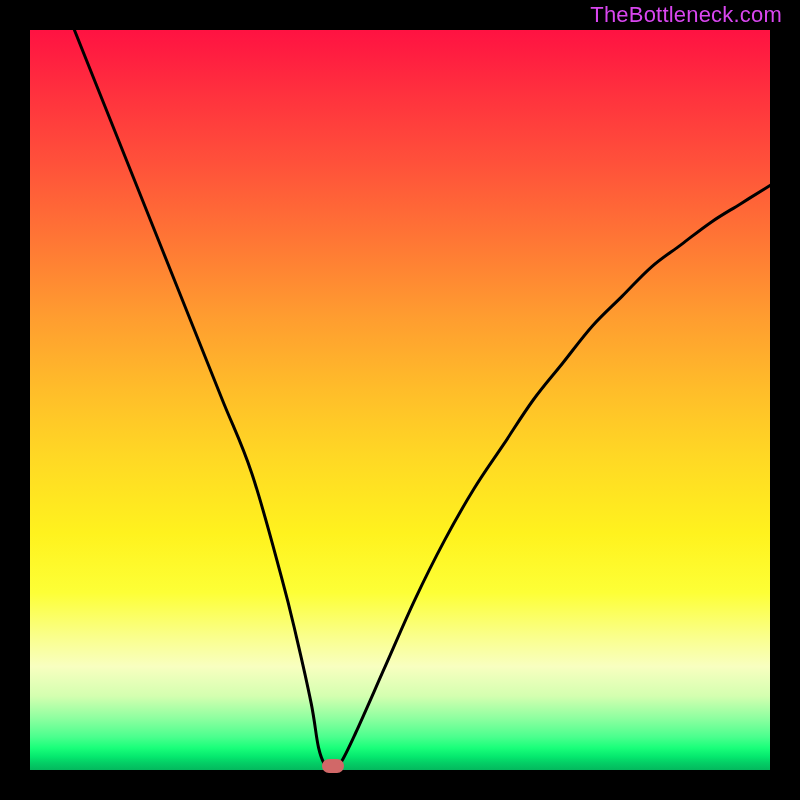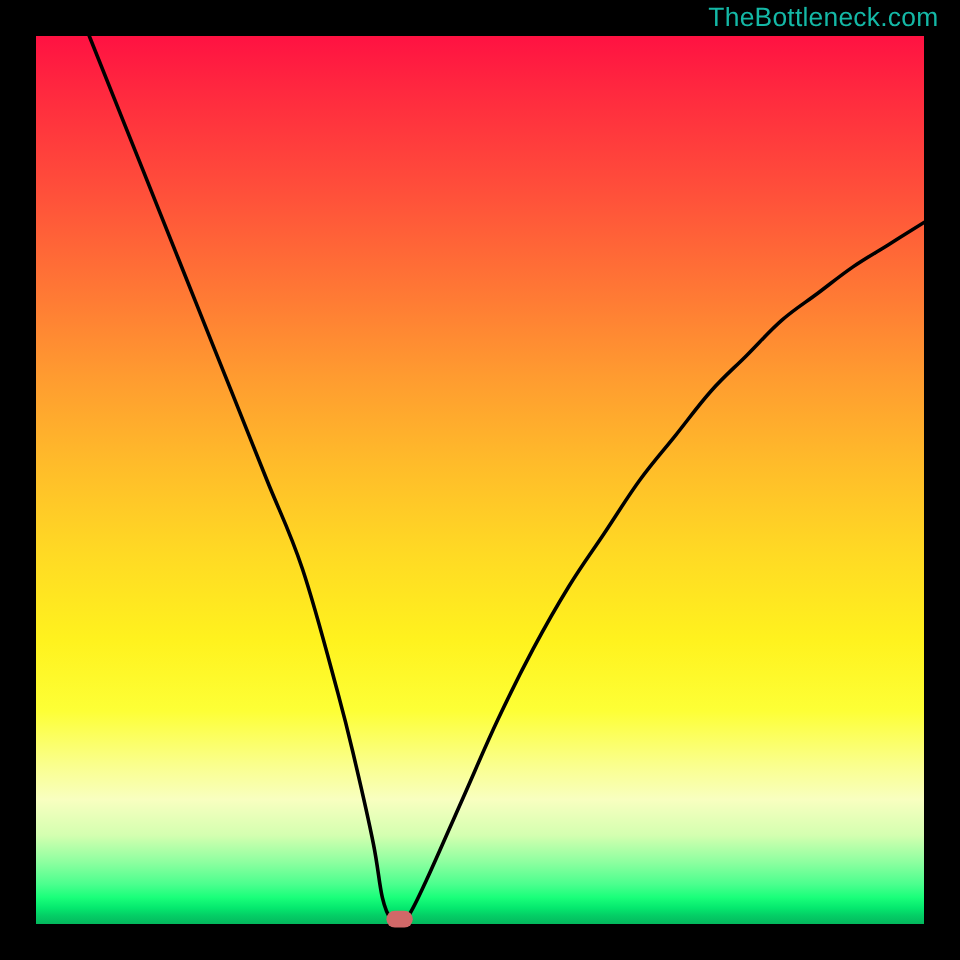--- a/index.html
+++ b/index.html
@@ -15,21 +15,21 @@
     position: relative;
     width: 800px;
     height: 800px;
     background: #000;
   }
   .watermark {
     position: absolute;
     top: 2px;
     right: 18px;
     font-size: 22px;
-    color: #14b8a6;
+    color: #d946ef;
     font-weight: 500;
     letter-spacing: 0.2px;
     z-index: 10;
   }
   .plot {
     position: absolute;
     left: 30px;
     top: 30px;
     width: 740px;
     height: 740px;

